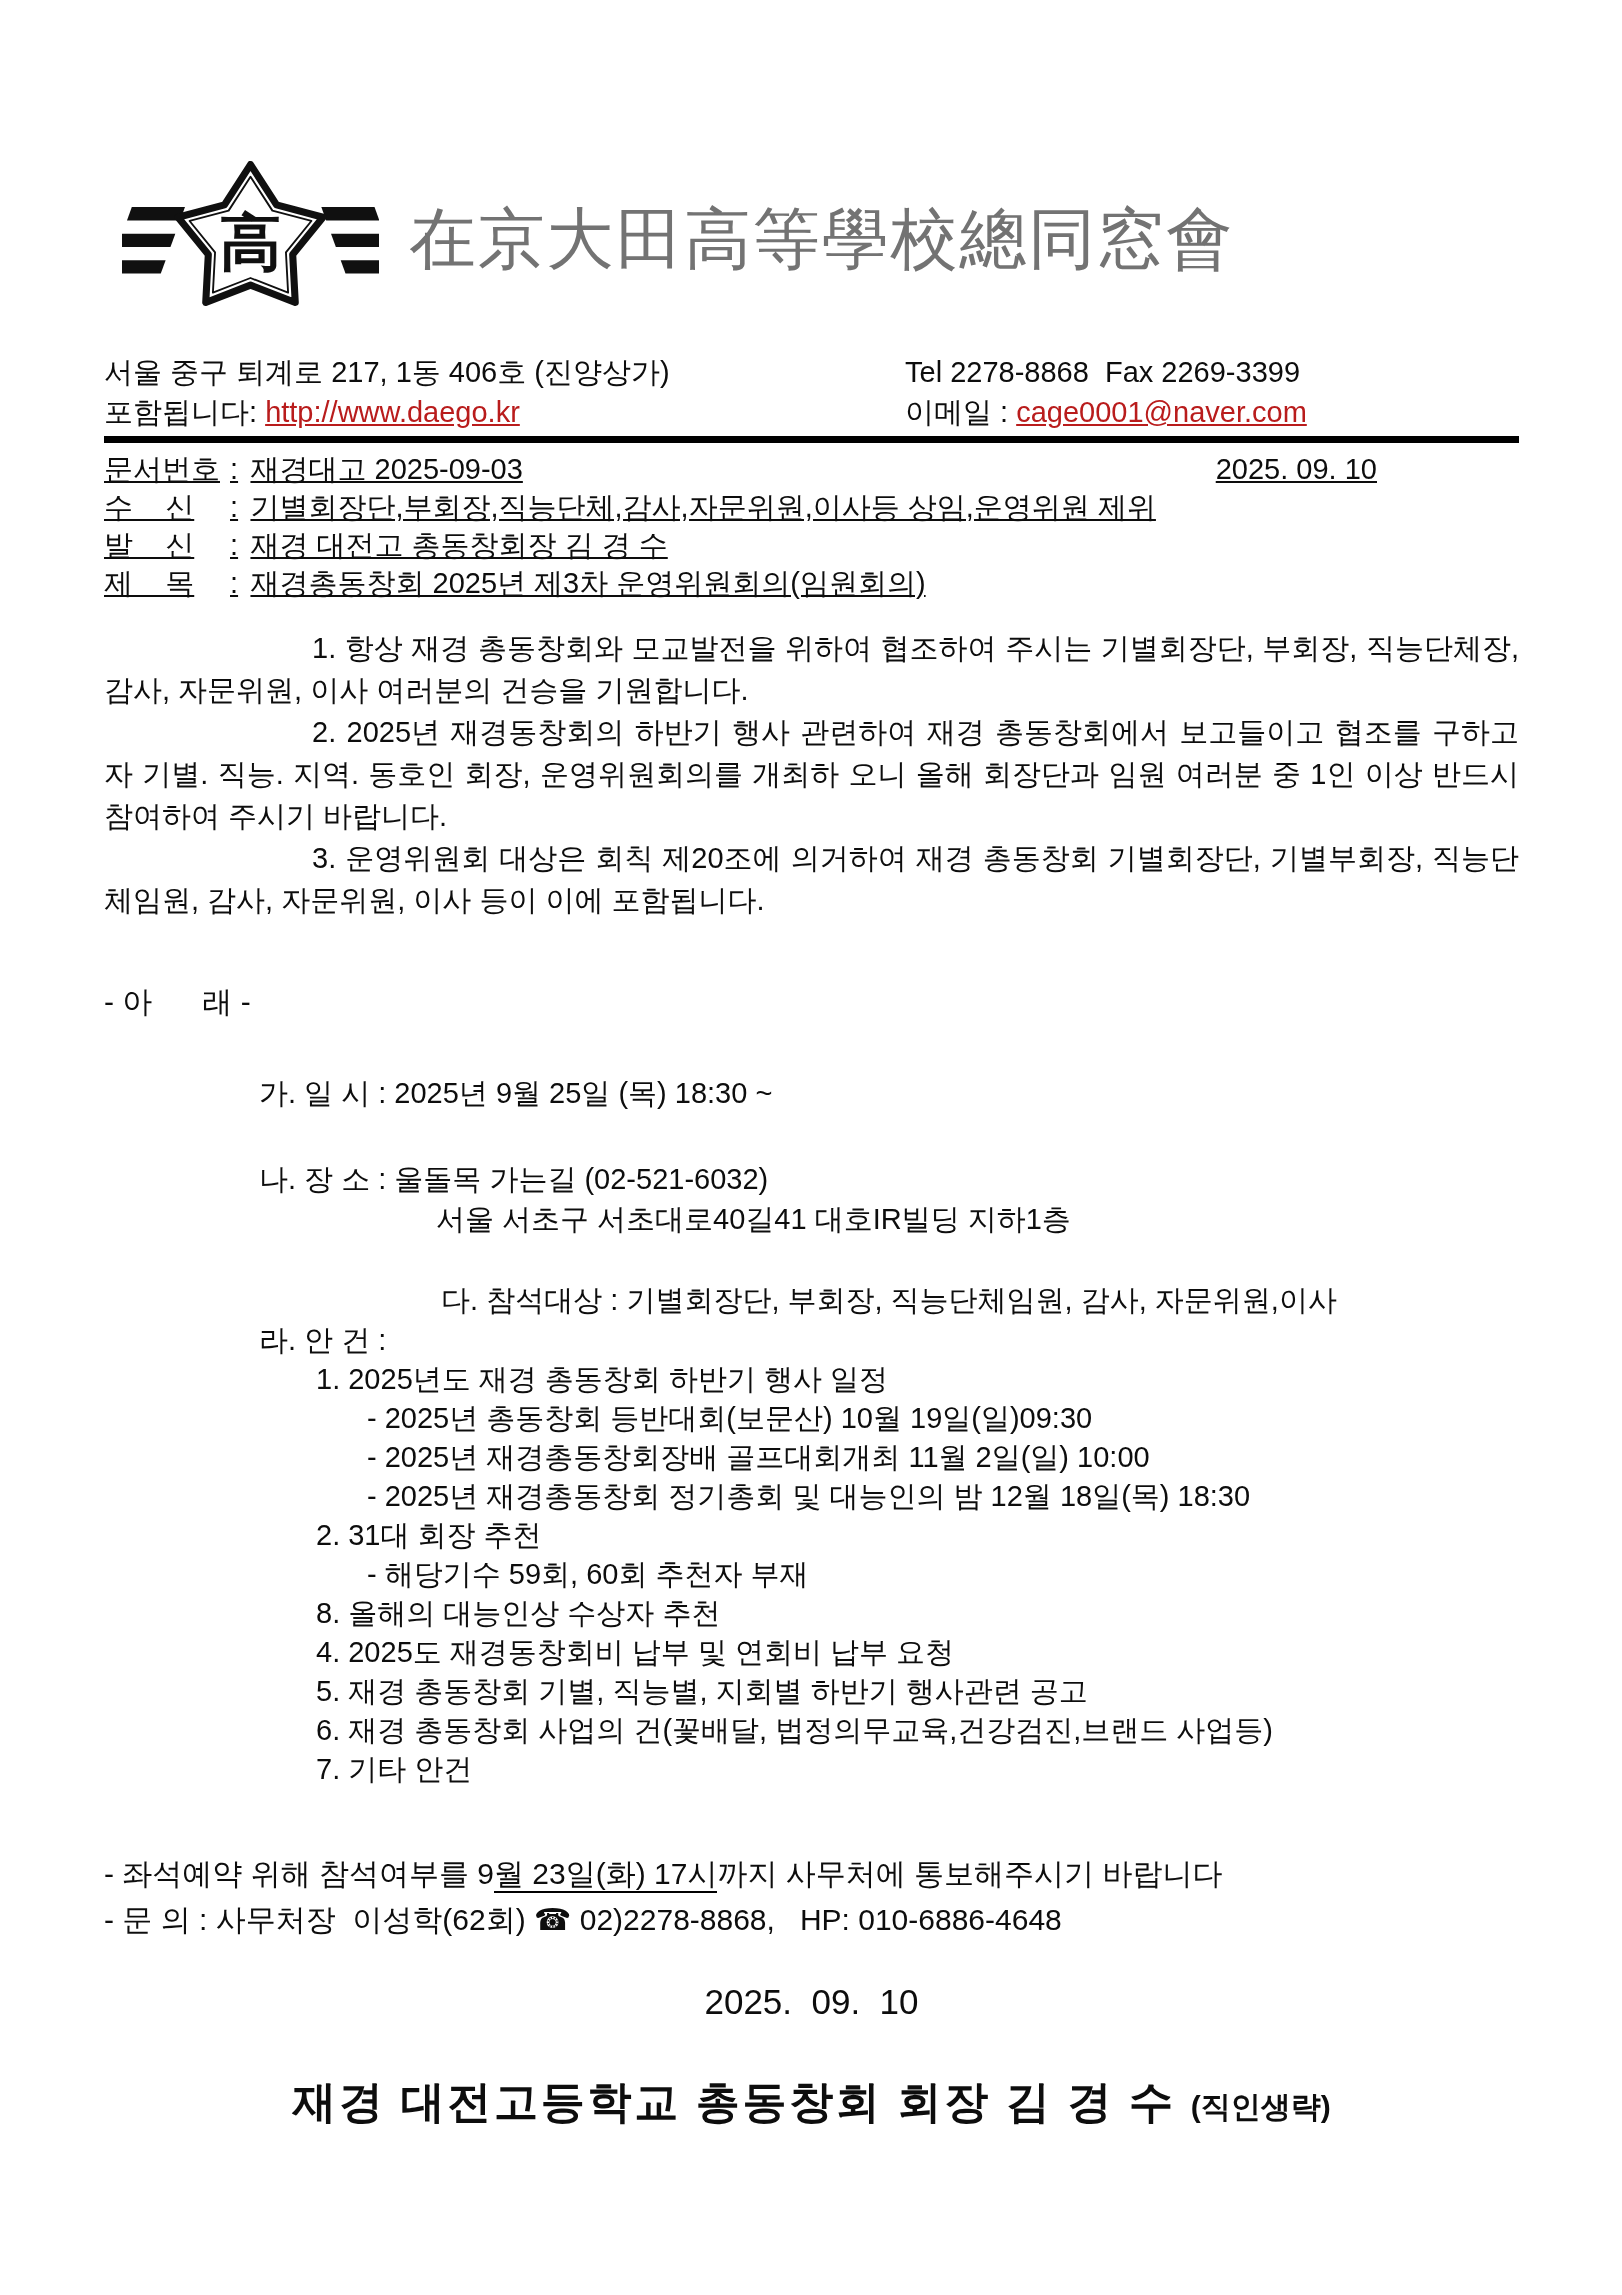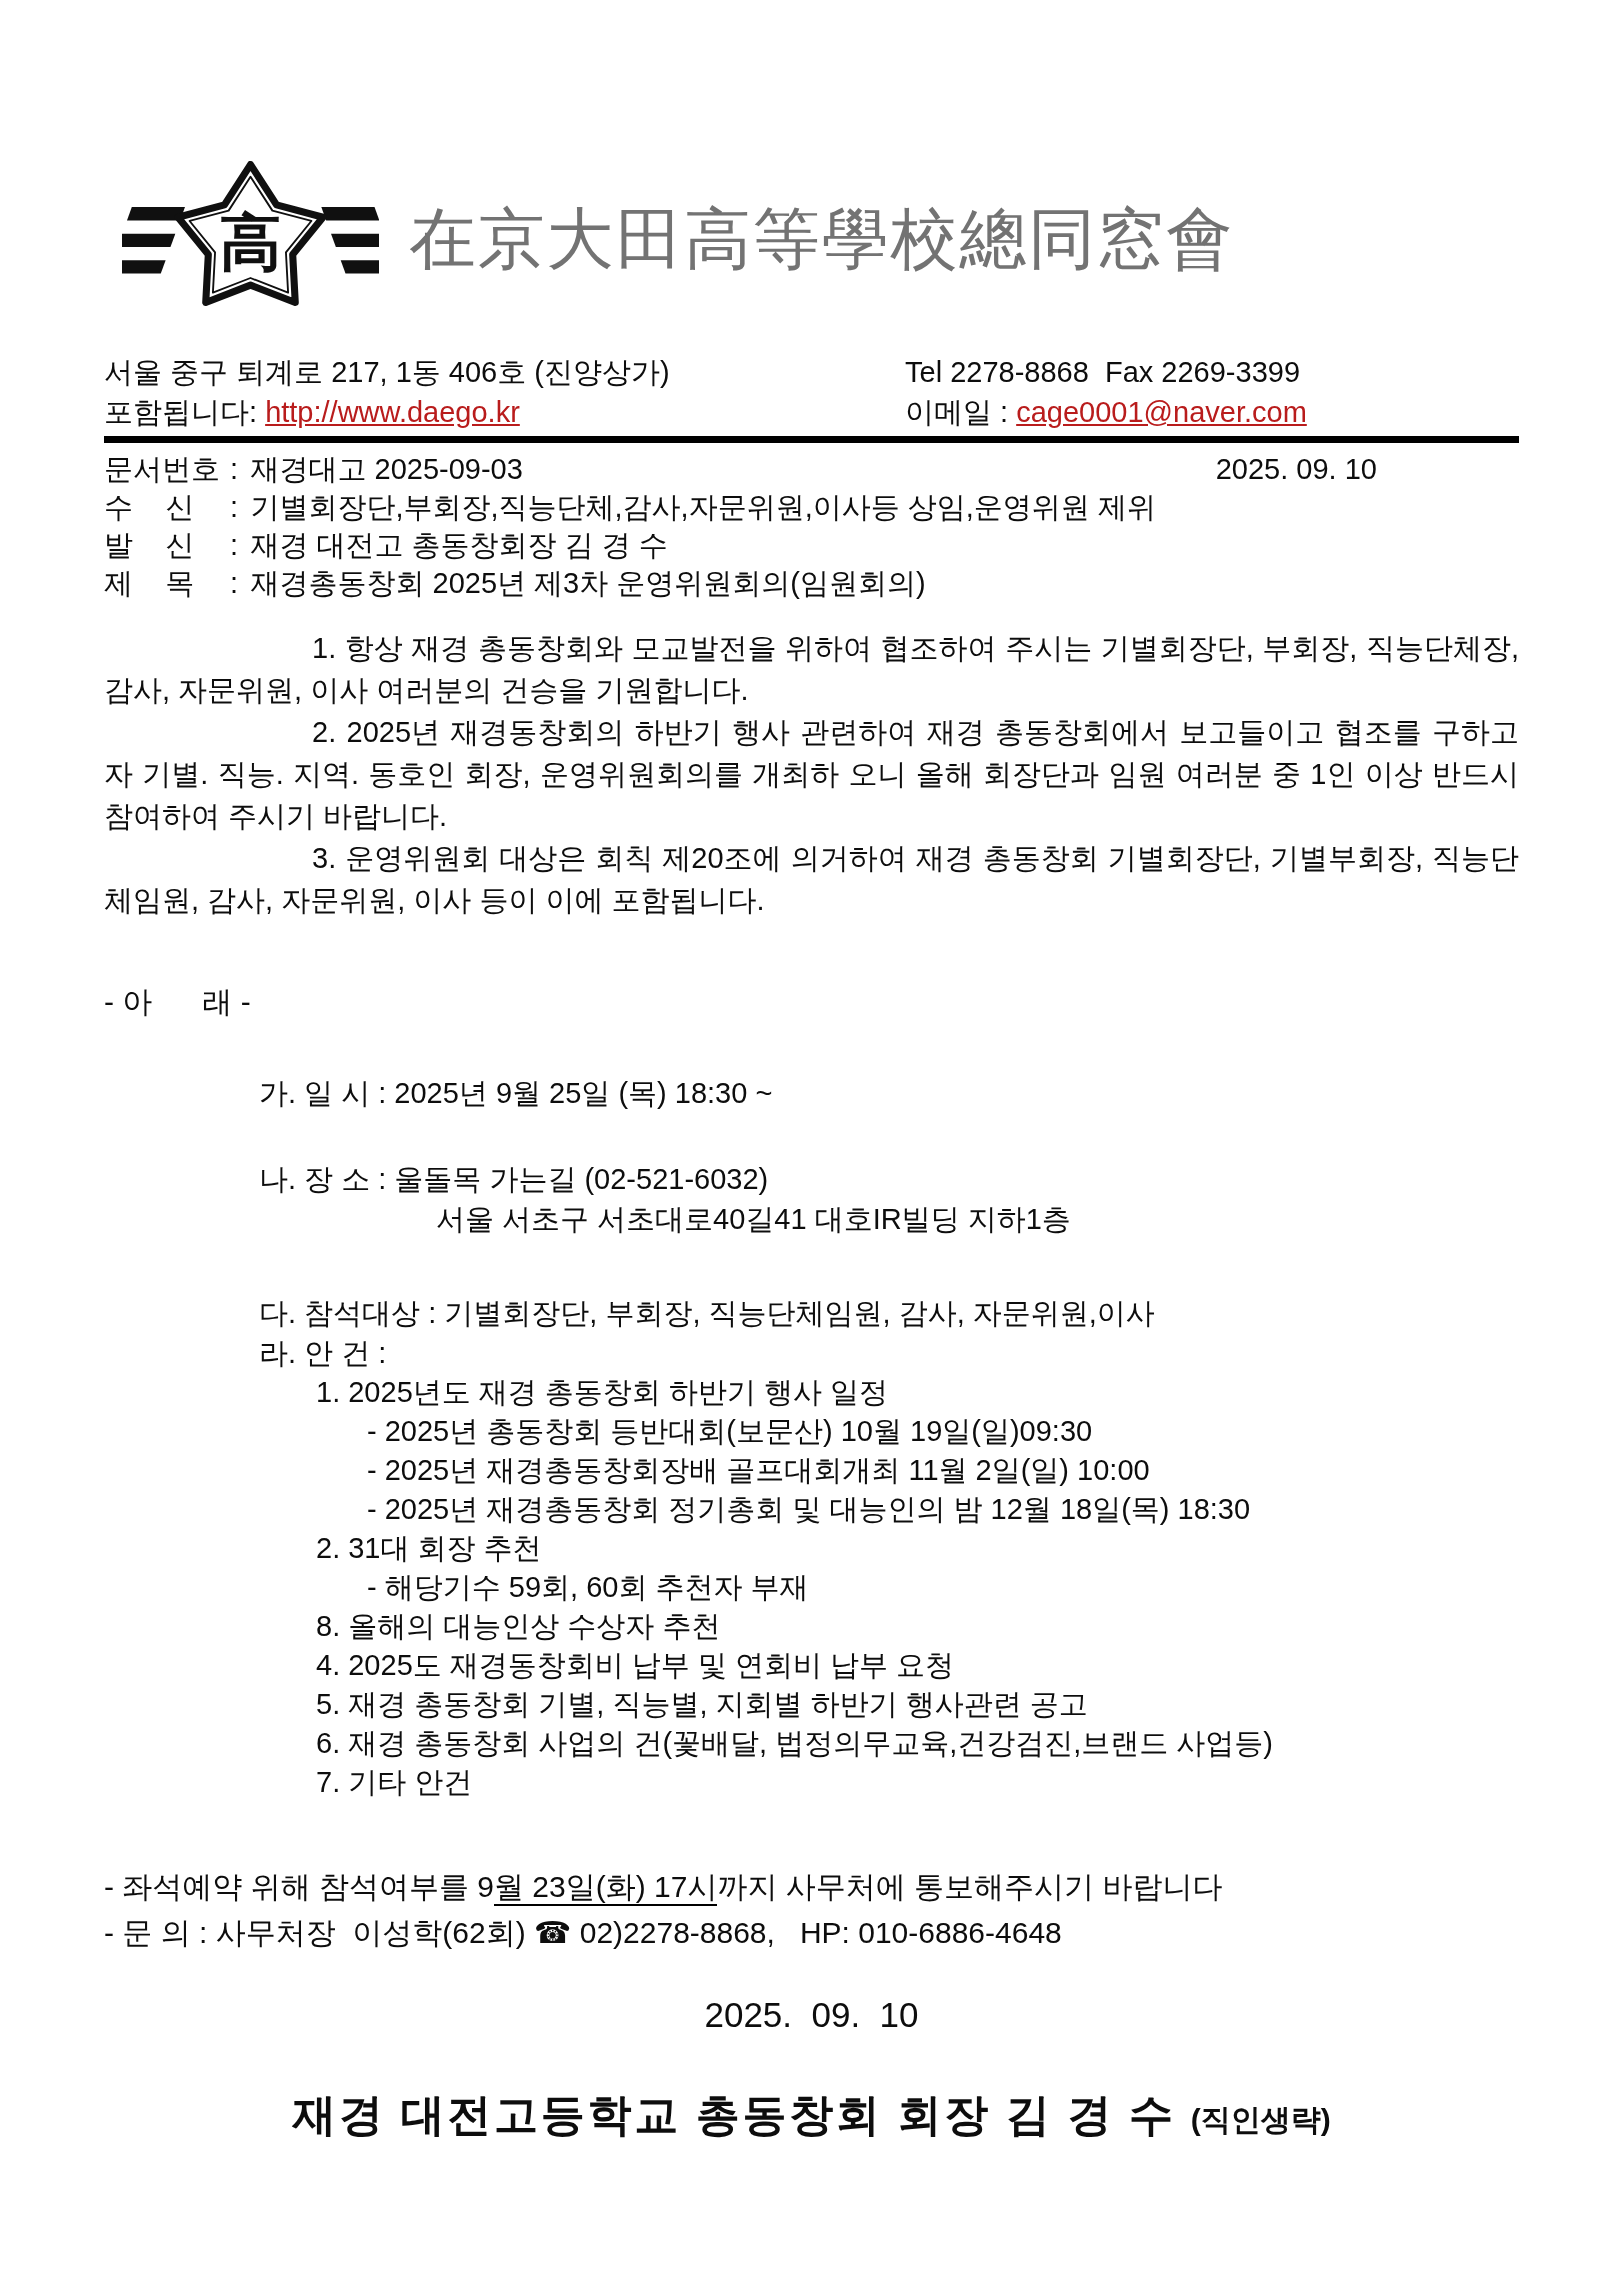--- a/index.html
+++ b/index.html
@@ -40,21 +40,21 @@
   a.doc-link { color:#b91c1c; }
 
   .header-rule {
     margin-top:4.4px;
     height:6.2px;
     background:#000;
   }
 
   
   .docinfo { margin-top:7px; font-size:29px; line-height:38px; }
-  .doc-row { display:flex; align-items:center; }
+  .doc-row { display:flex; align-items:center;text-decoration:underline; }
   .doc-label { display:inline-block; width:126px; white-space:pre; }
   .doc-sep { margin-right:12.4px; }
   .doc-value { white-space:pre-wrap; }
   .doc-date { margin-left:auto; margin-right:142px; white-space:pre; }
 
   
   .body-text { margin-top:25px; font-size:29px; line-height:42px; }
   .body-text p {
     margin:0;
     text-indent:208px;
@@ -69,21 +69,21 @@
     line-height:42px;
     white-space:pre;
   }
 
   
   .details { font-size:29px; line-height:40px; }
   .detail-line { margin-left:155px; white-space:pre-wrap; }
   .detail-ga { margin-top:50px; }
   .detail-na { margin-top:46px; }
   .detail-na2 { margin-left:332px; }
-  .detail-da { margin-top:54px; }
+  .detail-da { margin-top:41px;text-align:center; }
 
   
   .agenda { font-size:29px; line-height:39px; }
   .agenda-lv1 { margin-left:212px; white-space:pre-wrap; }
   .agenda-lv2 { margin-left:263px; white-space:pre-wrap; }
 
   
   .notes { margin-top:62px; font-size:30px; line-height:46px; }
   .note-line { white-space:pre-wrap; }
   .note-underline { border-bottom:2.7px solid #000; padding-bottom:1.8px; }

